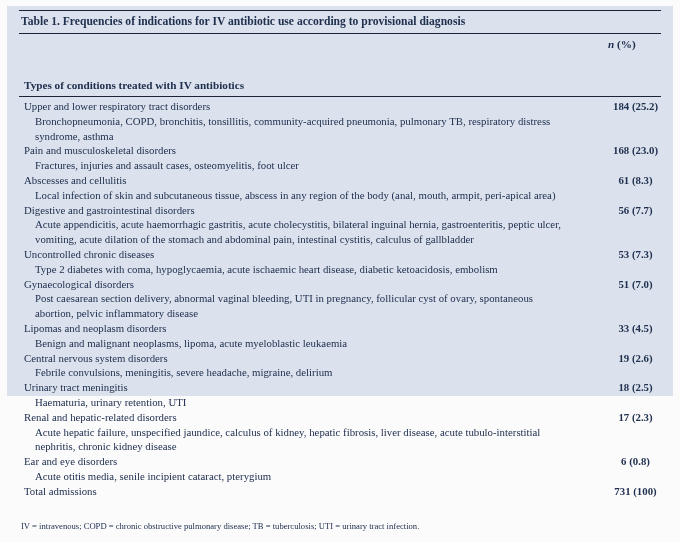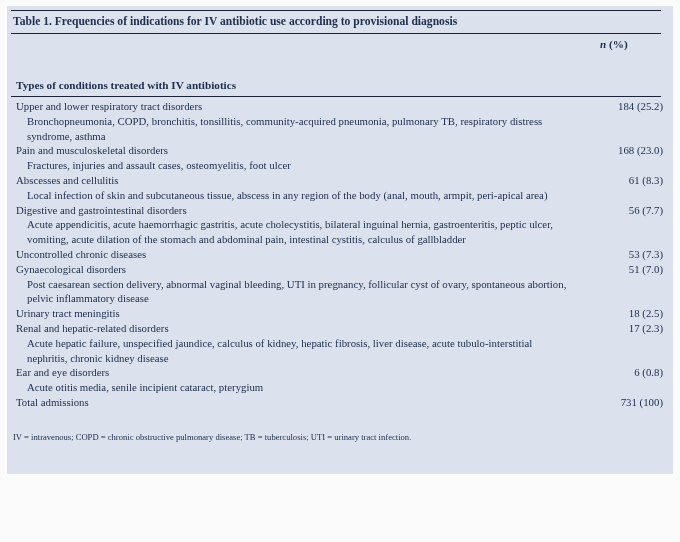--- a/index.html
+++ b/index.html
@@ -9,24 +9,24 @@
     height: 542px;
     background: #fbfbfc;
     overflow: hidden;
     font-family: "Liberation Serif", "DejaVu Serif", serif;
   }
   .table-panel {
     position: absolute;
     left: 7px;
     top: 6px;
     width: 666px;
-    height: 468px;
+    height: 390px;
     background: #dbe2ed;
     box-sizing: border-box;
-    padding: 4px 10px 8px 2px;
+    padding: 4px 10px 8px 10px;
     color: #20304f;
   }
   .rule {
     border: 0;
     border-top: 1.6px solid #1b2336;
     margin: 0 2px;
   }
   .table-title {
     font-size: 11.6px;
     font-weight: bold;
@@ -59,22 +59,23 @@
   .trow .main-line {
     display: flex;
   }
   .trow .cat {
     flex: 0 0 591px;
     padding-left: 7px;
     box-sizing: border-box;
   }
   .trow .val {
     flex: 1;
-    text-align: right;
+    text-align: center;
     white-space: nowrap;
+    font-weight: bold;
   }
   .trow .details {
     margin-left: 18px;
     padding-right: 92px;
   }
   .footnote {
     margin-top: 22px;
     padding-left: 4px;
     font-size: 8.6px;
     line-height: 10px;
@@ -126,39 +127,53 @@
       <div class="val">56 (7.7)</div>
     </div>
     <div class="details">Acute appendicitis, acute haemorrhagic gastritis, acute cholecystitis, bilateral inguinal hernia, gastroenteritis, peptic ulcer, vomiting, acute dilation of the stomach and abdominal pain, intestinal cystitis, calculus of gallbladder</div>
   </div>
 
   <div class="trow">
     <div class="main-line">
       <div class="cat">Uncontrolled chronic diseases</div>
       <div class="val">53 (7.3)</div>
     </div>
+    <div class="details">Type 2 diabetes with coma, hypoglycaemia, acute ischaemic heart disease, diabetic ketoacidosis, embolism</div>
   </div>
 
   <div class="trow">
     <div class="main-line">
       <div class="cat">Gynaecological disorders</div>
       <div class="val">51 (7.0)</div>
     </div>
     <div class="details">Post caesarean section delivery, abnormal vaginal bleeding, UTI in pregnancy, follicular cyst of ovary, spontaneous abortion, pelvic inflammatory disease</div>
   </div>
 
   <div class="trow">
-  </div>
-
+    <div class="main-line">
+      <div class="cat">Lipomas and neoplasm disorders</div>
+      <div class="val">33 (4.5)</div>
+    </div>
+    <div class="details">Benign and malignant neoplasms, lipoma, acute myeloblastic leukaemia</div>
+  </div>
+
+  <div class="trow">
+    <div class="main-line">
+      <div class="cat">Central nervous system disorders</div>
+      <div class="val">19 (2.6)</div>
+    </div>
+    <div class="details">Febrile convulsions, meningitis, severe headache, migraine, delirium</div>
+  </div>
 
   <div class="trow">
     <div class="main-line">
       <div class="cat">Urinary tract meningitis</div>
       <div class="val">18 (2.5)</div>
     </div>
+    <div class="details">Haematuria, urinary retention, UTI</div>
   </div>
 
   <div class="trow">
     <div class="main-line">
       <div class="cat">Renal and hepatic-related disorders</div>
       <div class="val">17 (2.3)</div>
     </div>
     <div class="details">Acute hepatic failure, unspecified jaundice, calculus of kidney, hepatic fibrosis, liver disease, acute tubulo-interstitial nephritis, chronic kidney disease</div>
   </div>
 

